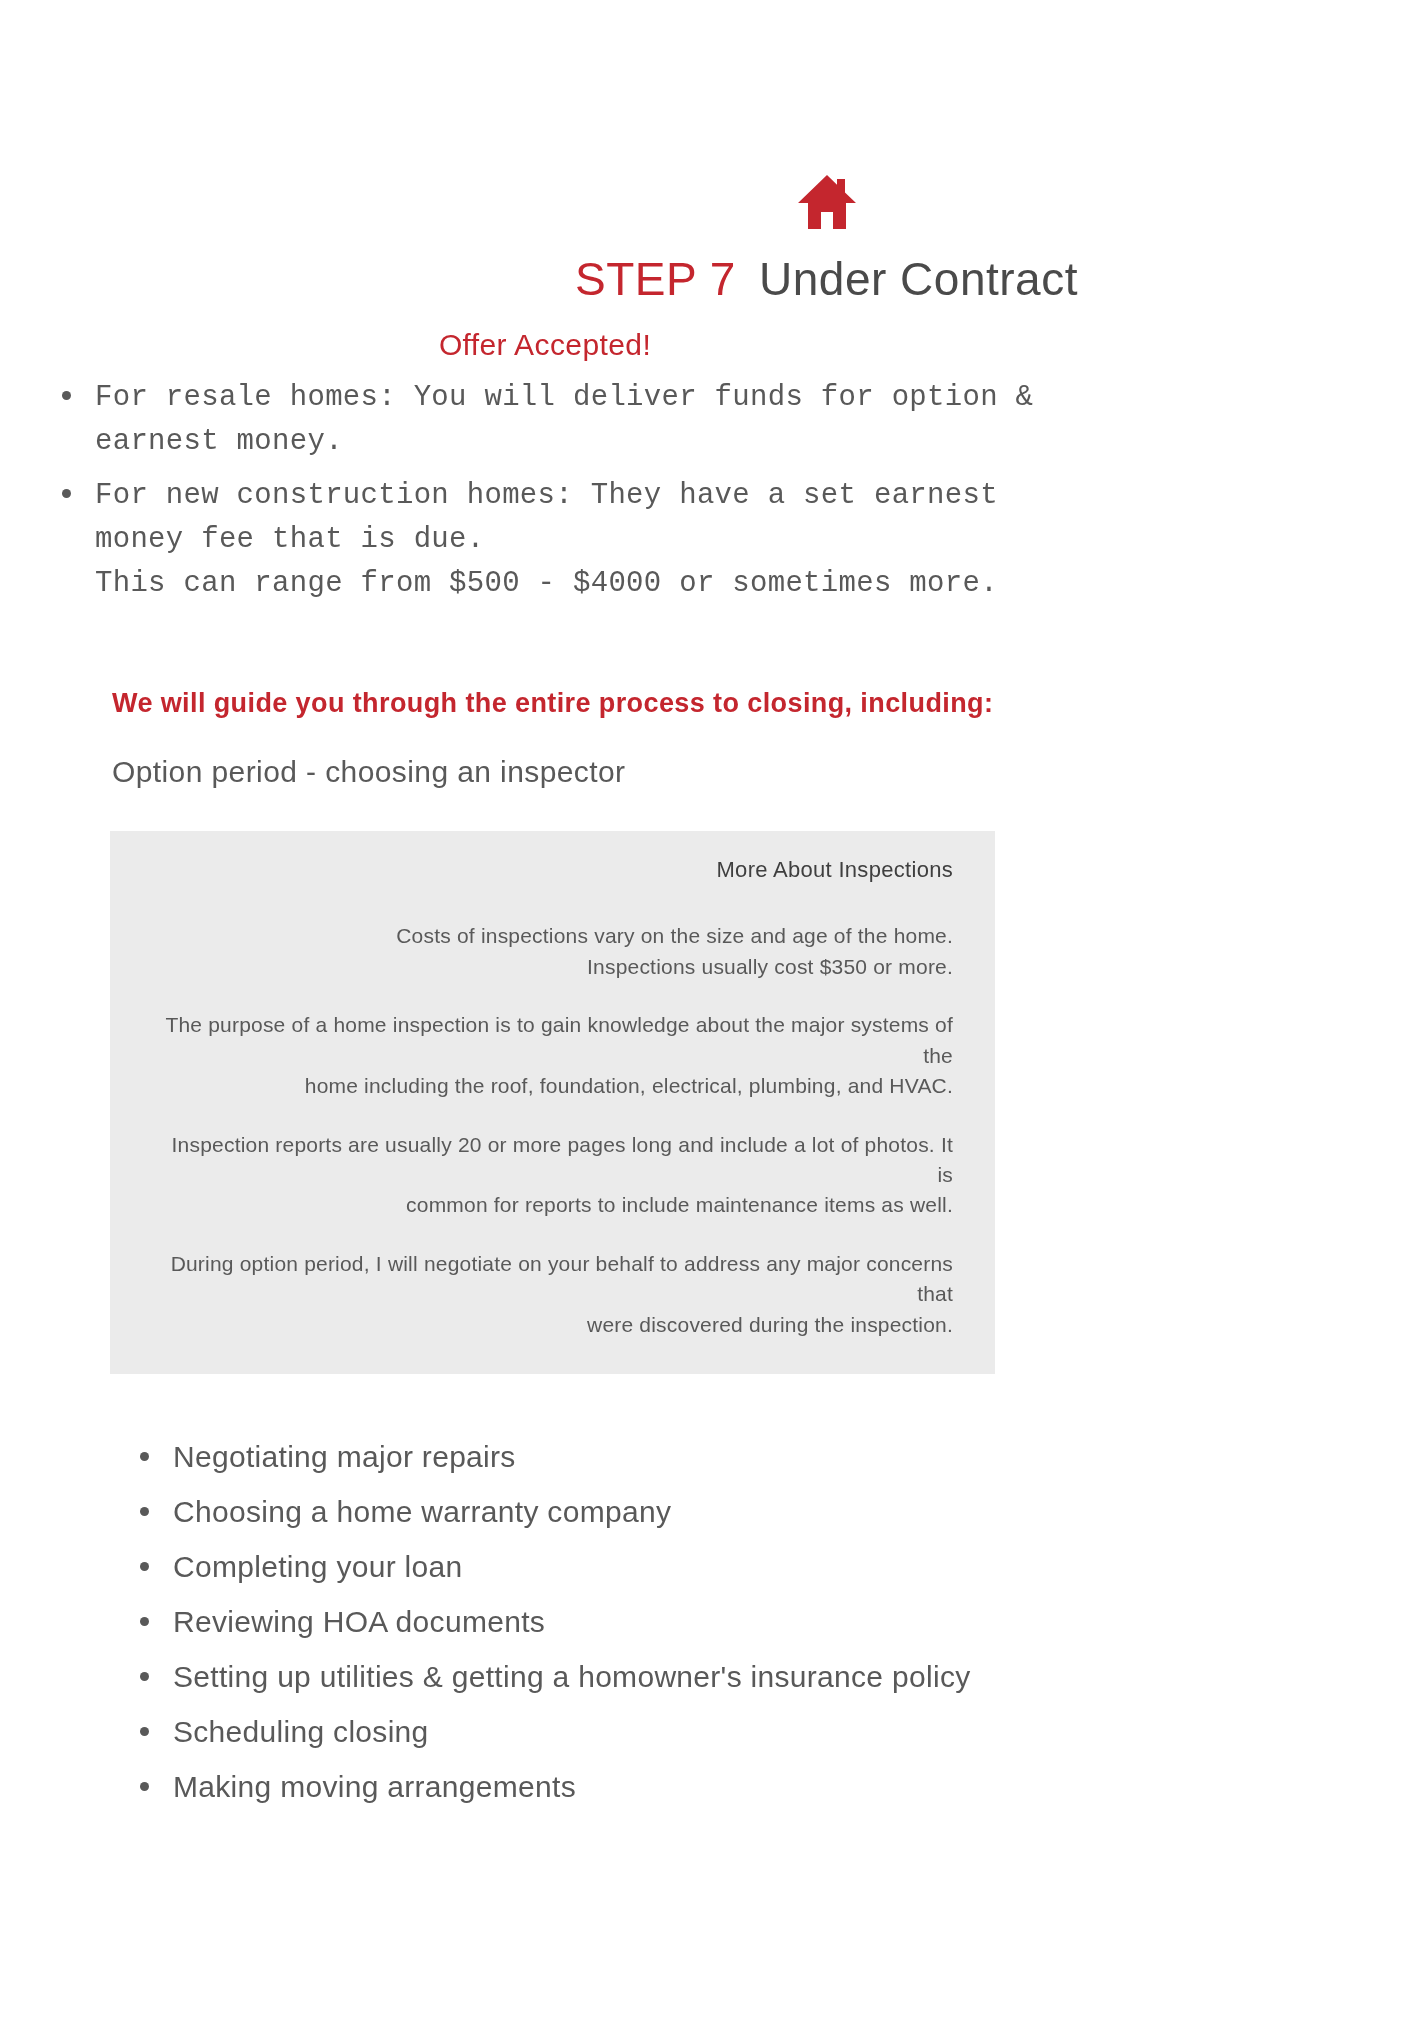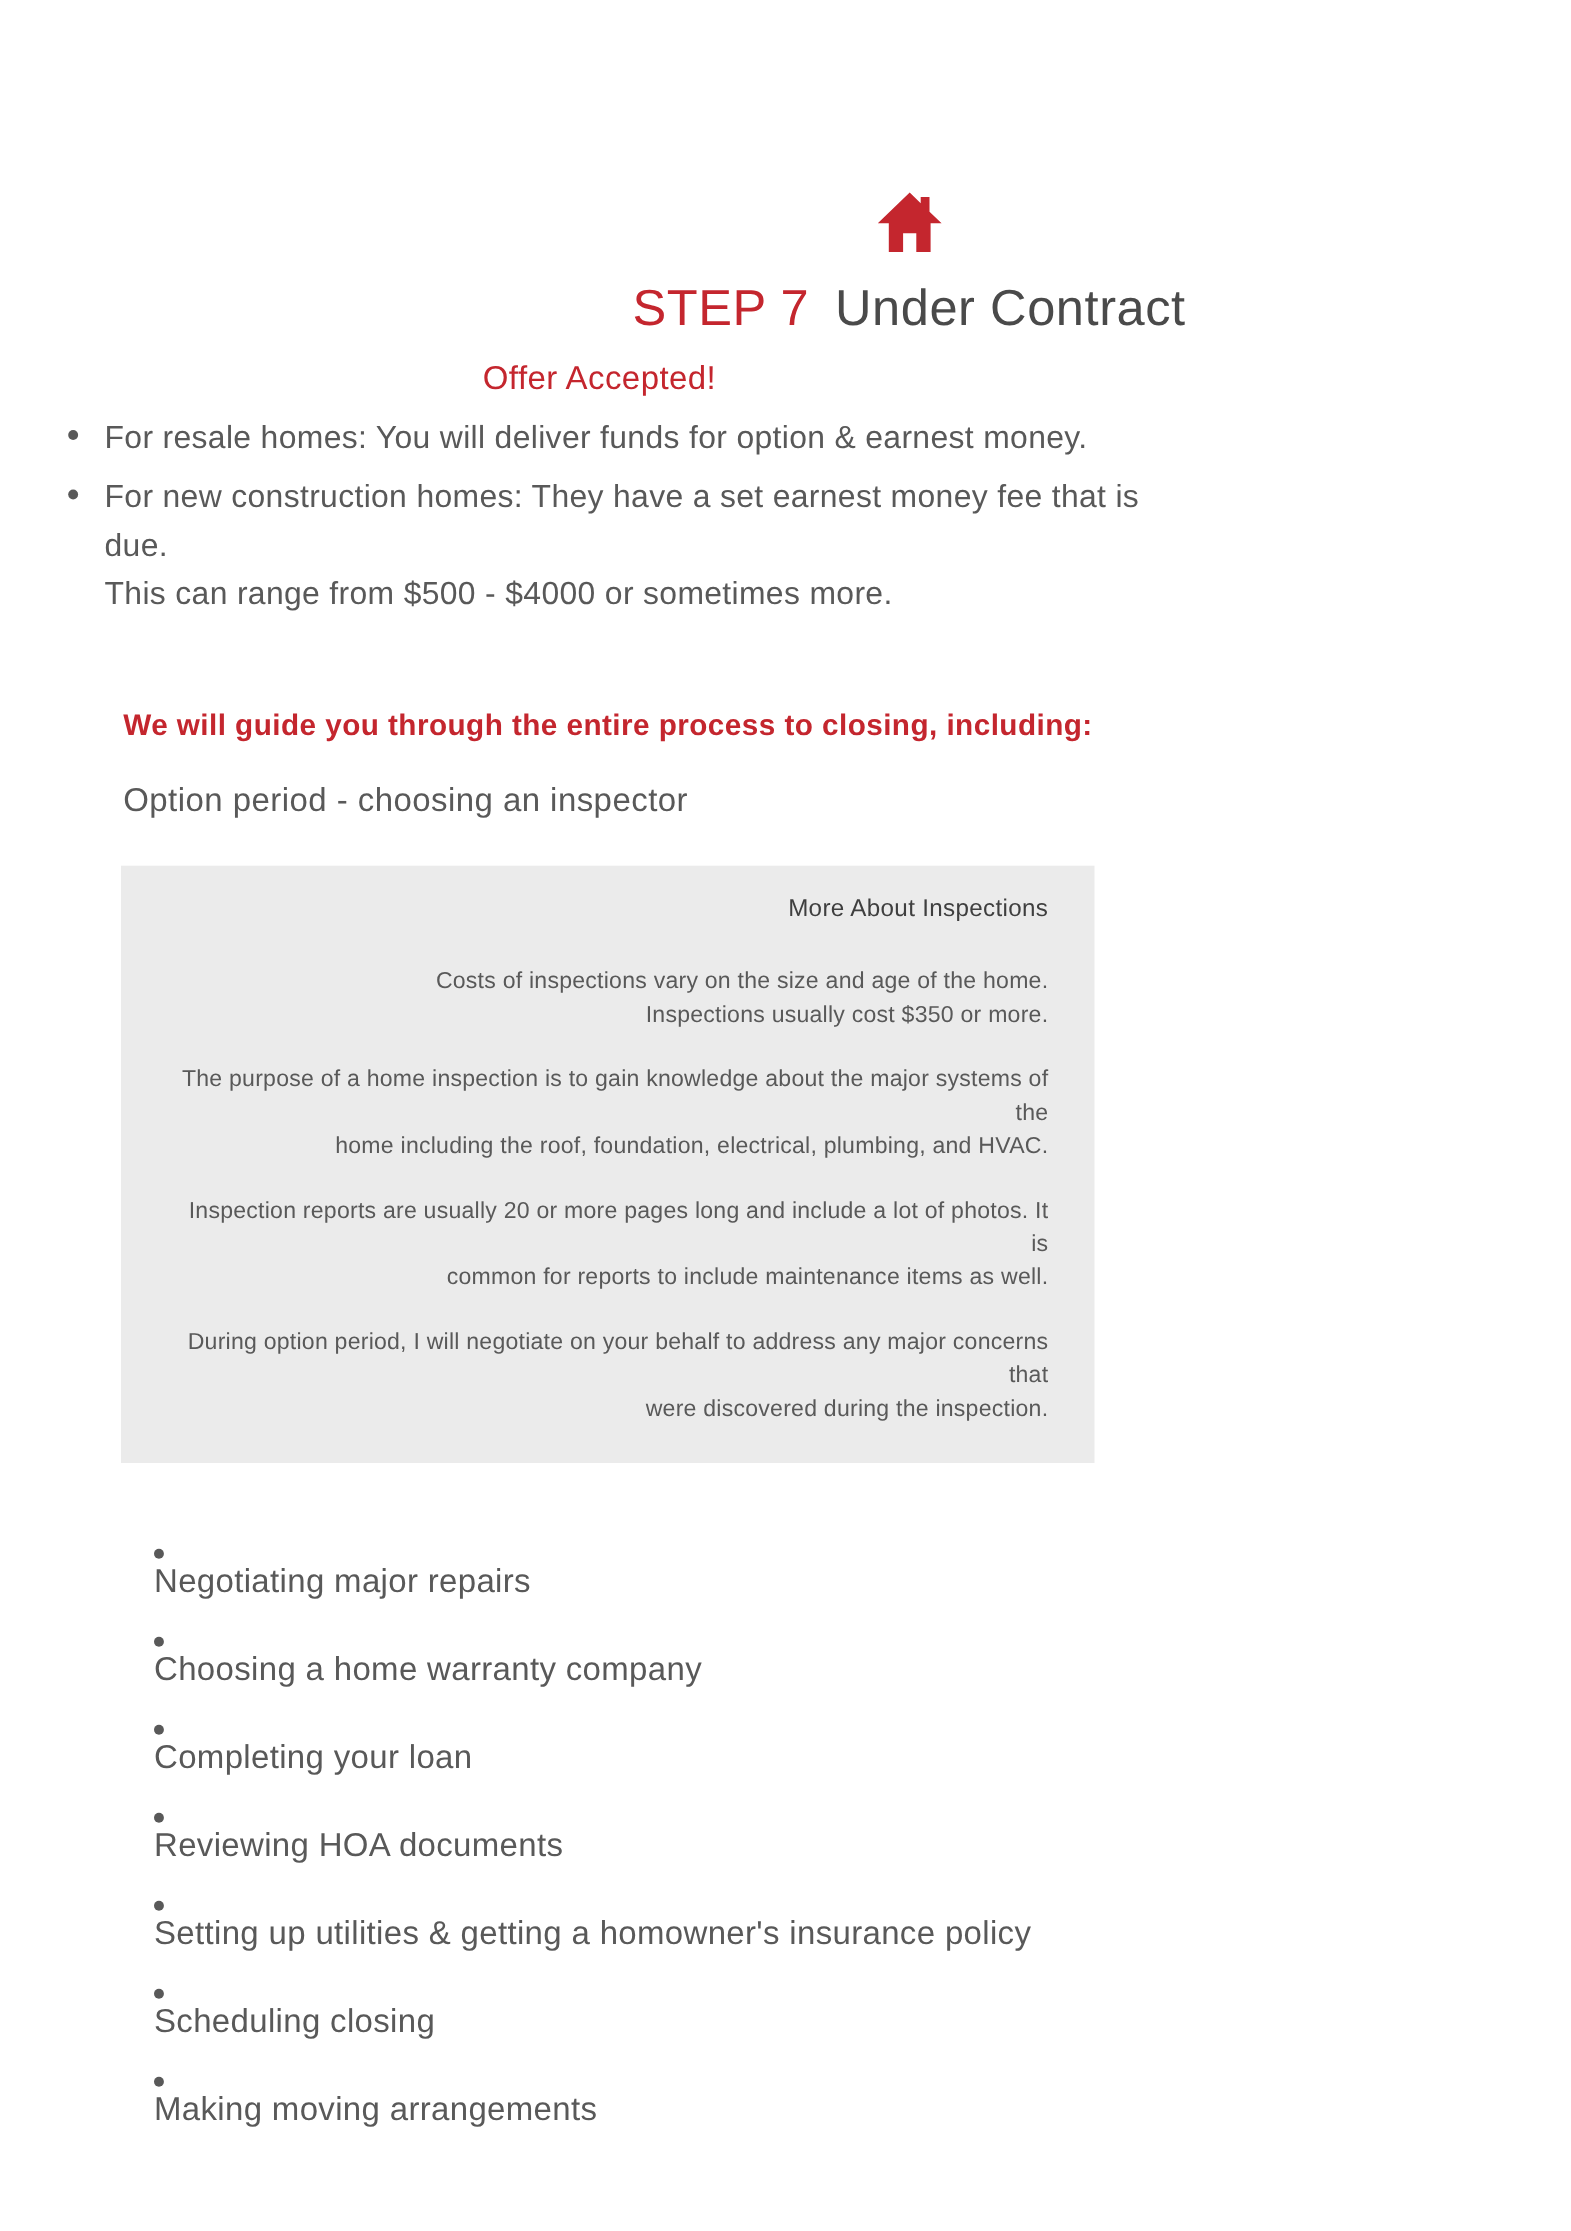--- a/index.html
+++ b/index.html
@@ -48,20 +48,21 @@
     margin-top: 22px;
     color: var(--accent-red);
     font-size: 30px;
     letter-spacing: 0.4px;
   }
 
   
   .intro-bullets {
     margin: 14px 0 0 62px;
     width: 1010px;
+    font-family: Liberation Mono, monospace;
   }
   .bullet-row {
     display: flex;
     align-items: flex-start;
     margin-bottom: 10px;
   }
   .bullet-dot {
     flex: 0 0 auto;
     width: 9px;
     height: 9px;
@@ -115,21 +116,21 @@
     letter-spacing: 0.2px;
     margin-bottom: 28px;
     white-space: pre-line;
   }
   .inspection-para:last-child { margin-bottom: 0; }
 
   
   .closing-bullets {
     margin: 62px 0 0 140px;
   }
-  .closing-bullets .bullet-row { margin-bottom: 13px; flex-direction: column; }
+  .closing-bullets .bullet-row { margin-bottom: 13px; }
   .closing-bullets .bullet-dot { margin: 16px 24px 0 0; width: 9px; height: 9px; }
   .closing-bullets .bullet-text { font-size: 30px; line-height: 1.4; }
 </style>
 </head>
 <body>
 
 <div class="page">
 
   <div class="header">
     <span class="house-icon">

